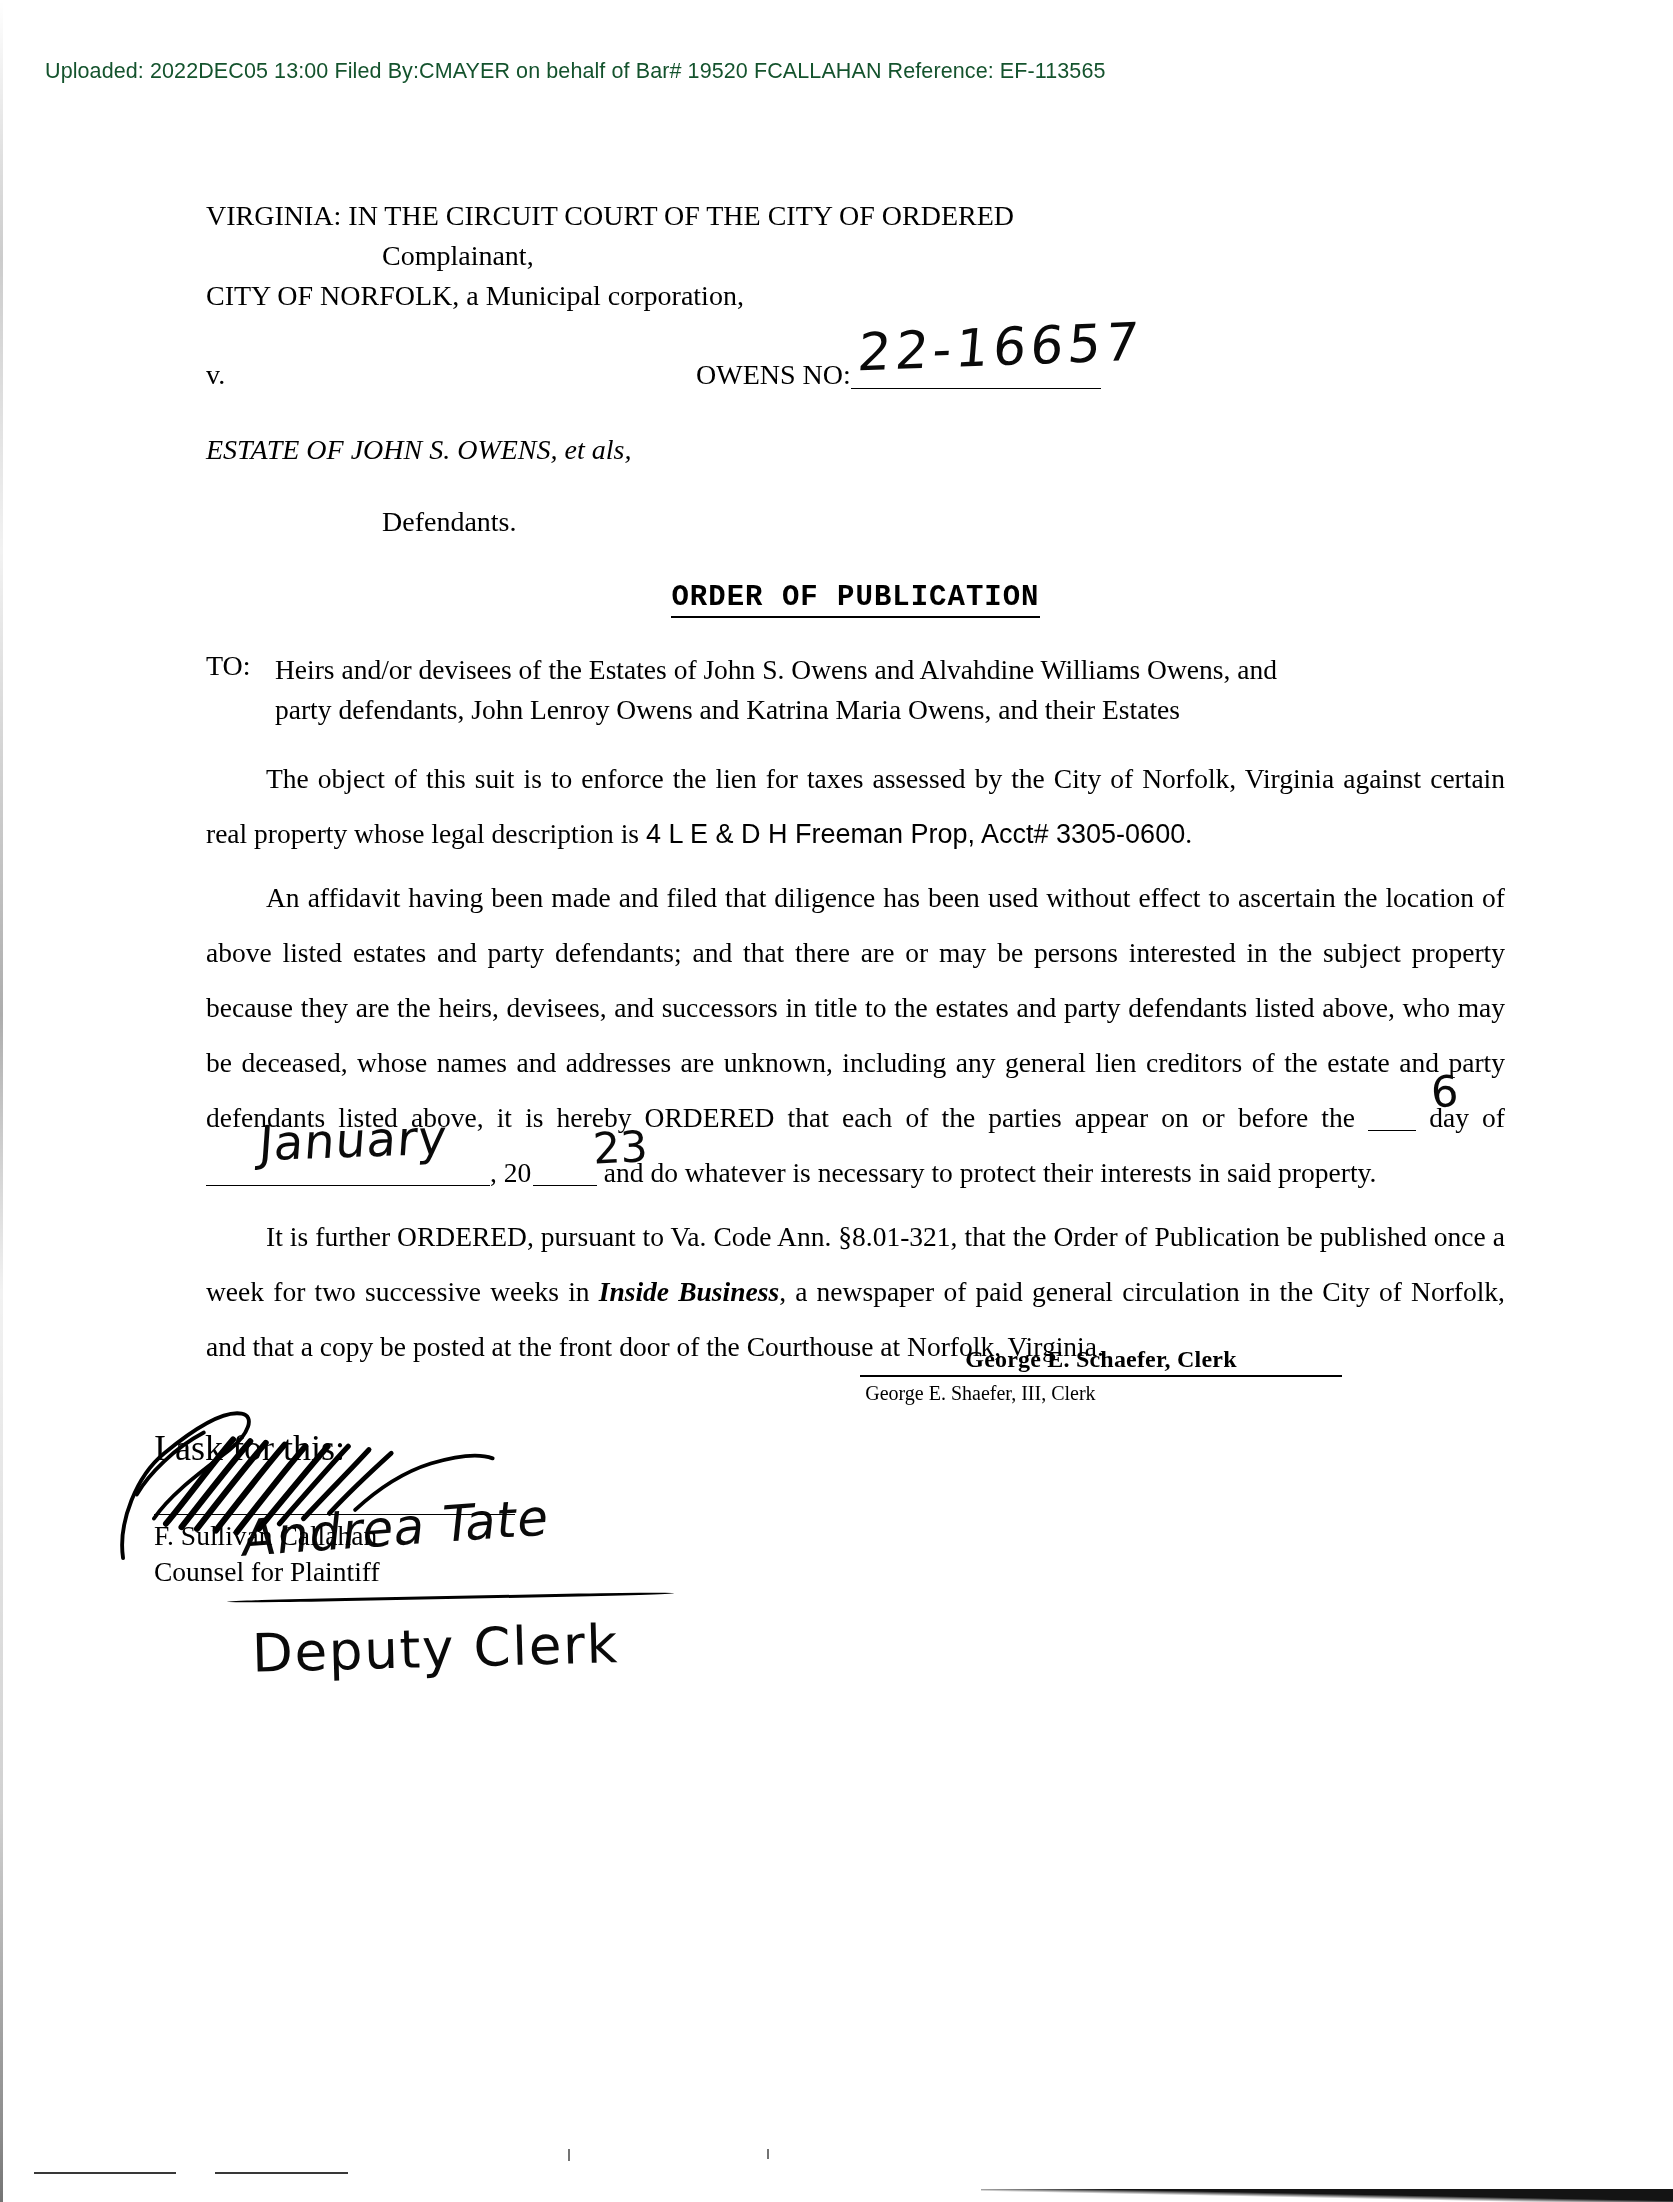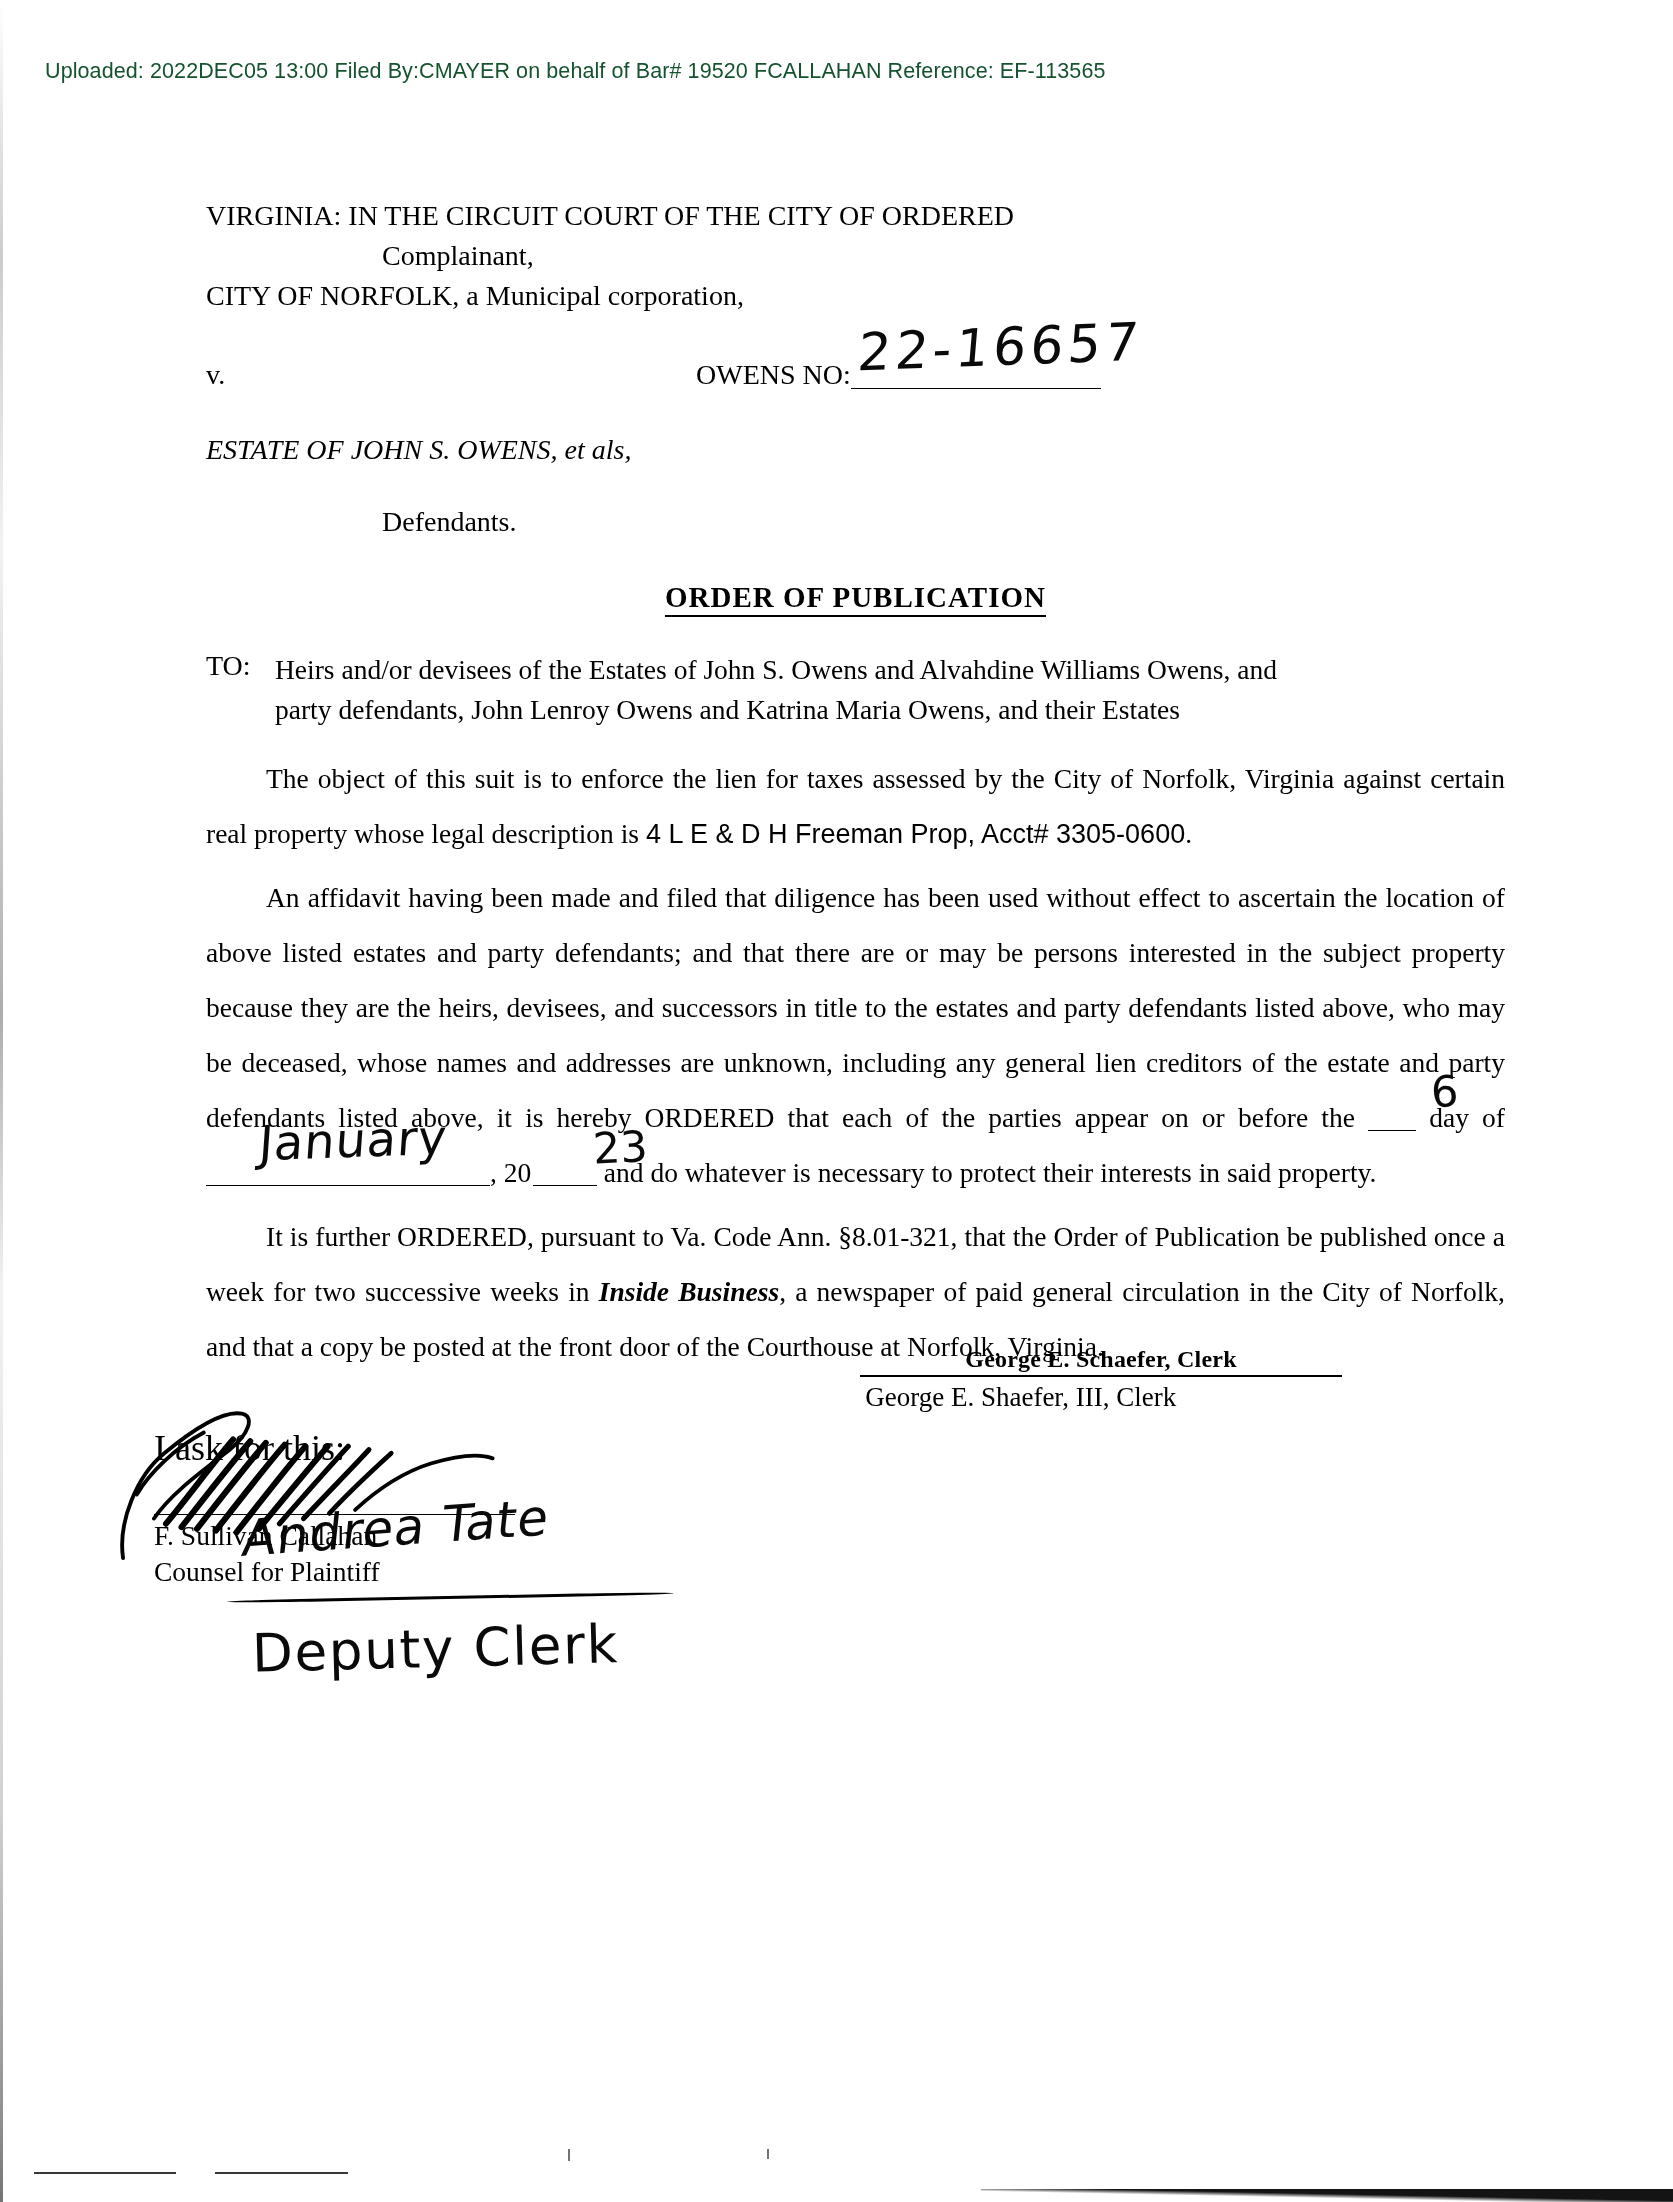--- a/index.html
+++ b/index.html
@@ -132,20 +132,21 @@
     padding-left: 176px;
     font-size: 28px;
   }
 
   #order-title {
     margin-top: 43px;
     text-align: center;
     font-size: 29px;
     font-weight: bold;
     letter-spacing: 1px;
+    font-family: Liberation Mono, monospace;
   }
   #order-title span {
     border-bottom: 2.6px solid #000;
     padding-bottom: 1.7px;
   }
 
   
   .to-block {
     margin-top: 36px;
     position: relative;
@@ -240,21 +241,21 @@
   }
   #clerk-stamp {
     font-size: 24px;
     font-weight: bold;
     text-align: center;
     border-bottom: 2.6px solid #000;
     padding: 0 6.9px 1.7px 6.9px;
     letter-spacing: 0.2px;
   }
   #clerk-printed {
-    font-size: 27px;
+    font-size: 20px;
     margin-top: 5.2px;
     padding-left: 5.2px;
   }
   #deputy-rule {
     position: absolute;
     left: 20.6px;
     top: 200px;
     width: 447px;
     height: 3.4px;
     background: #000;

